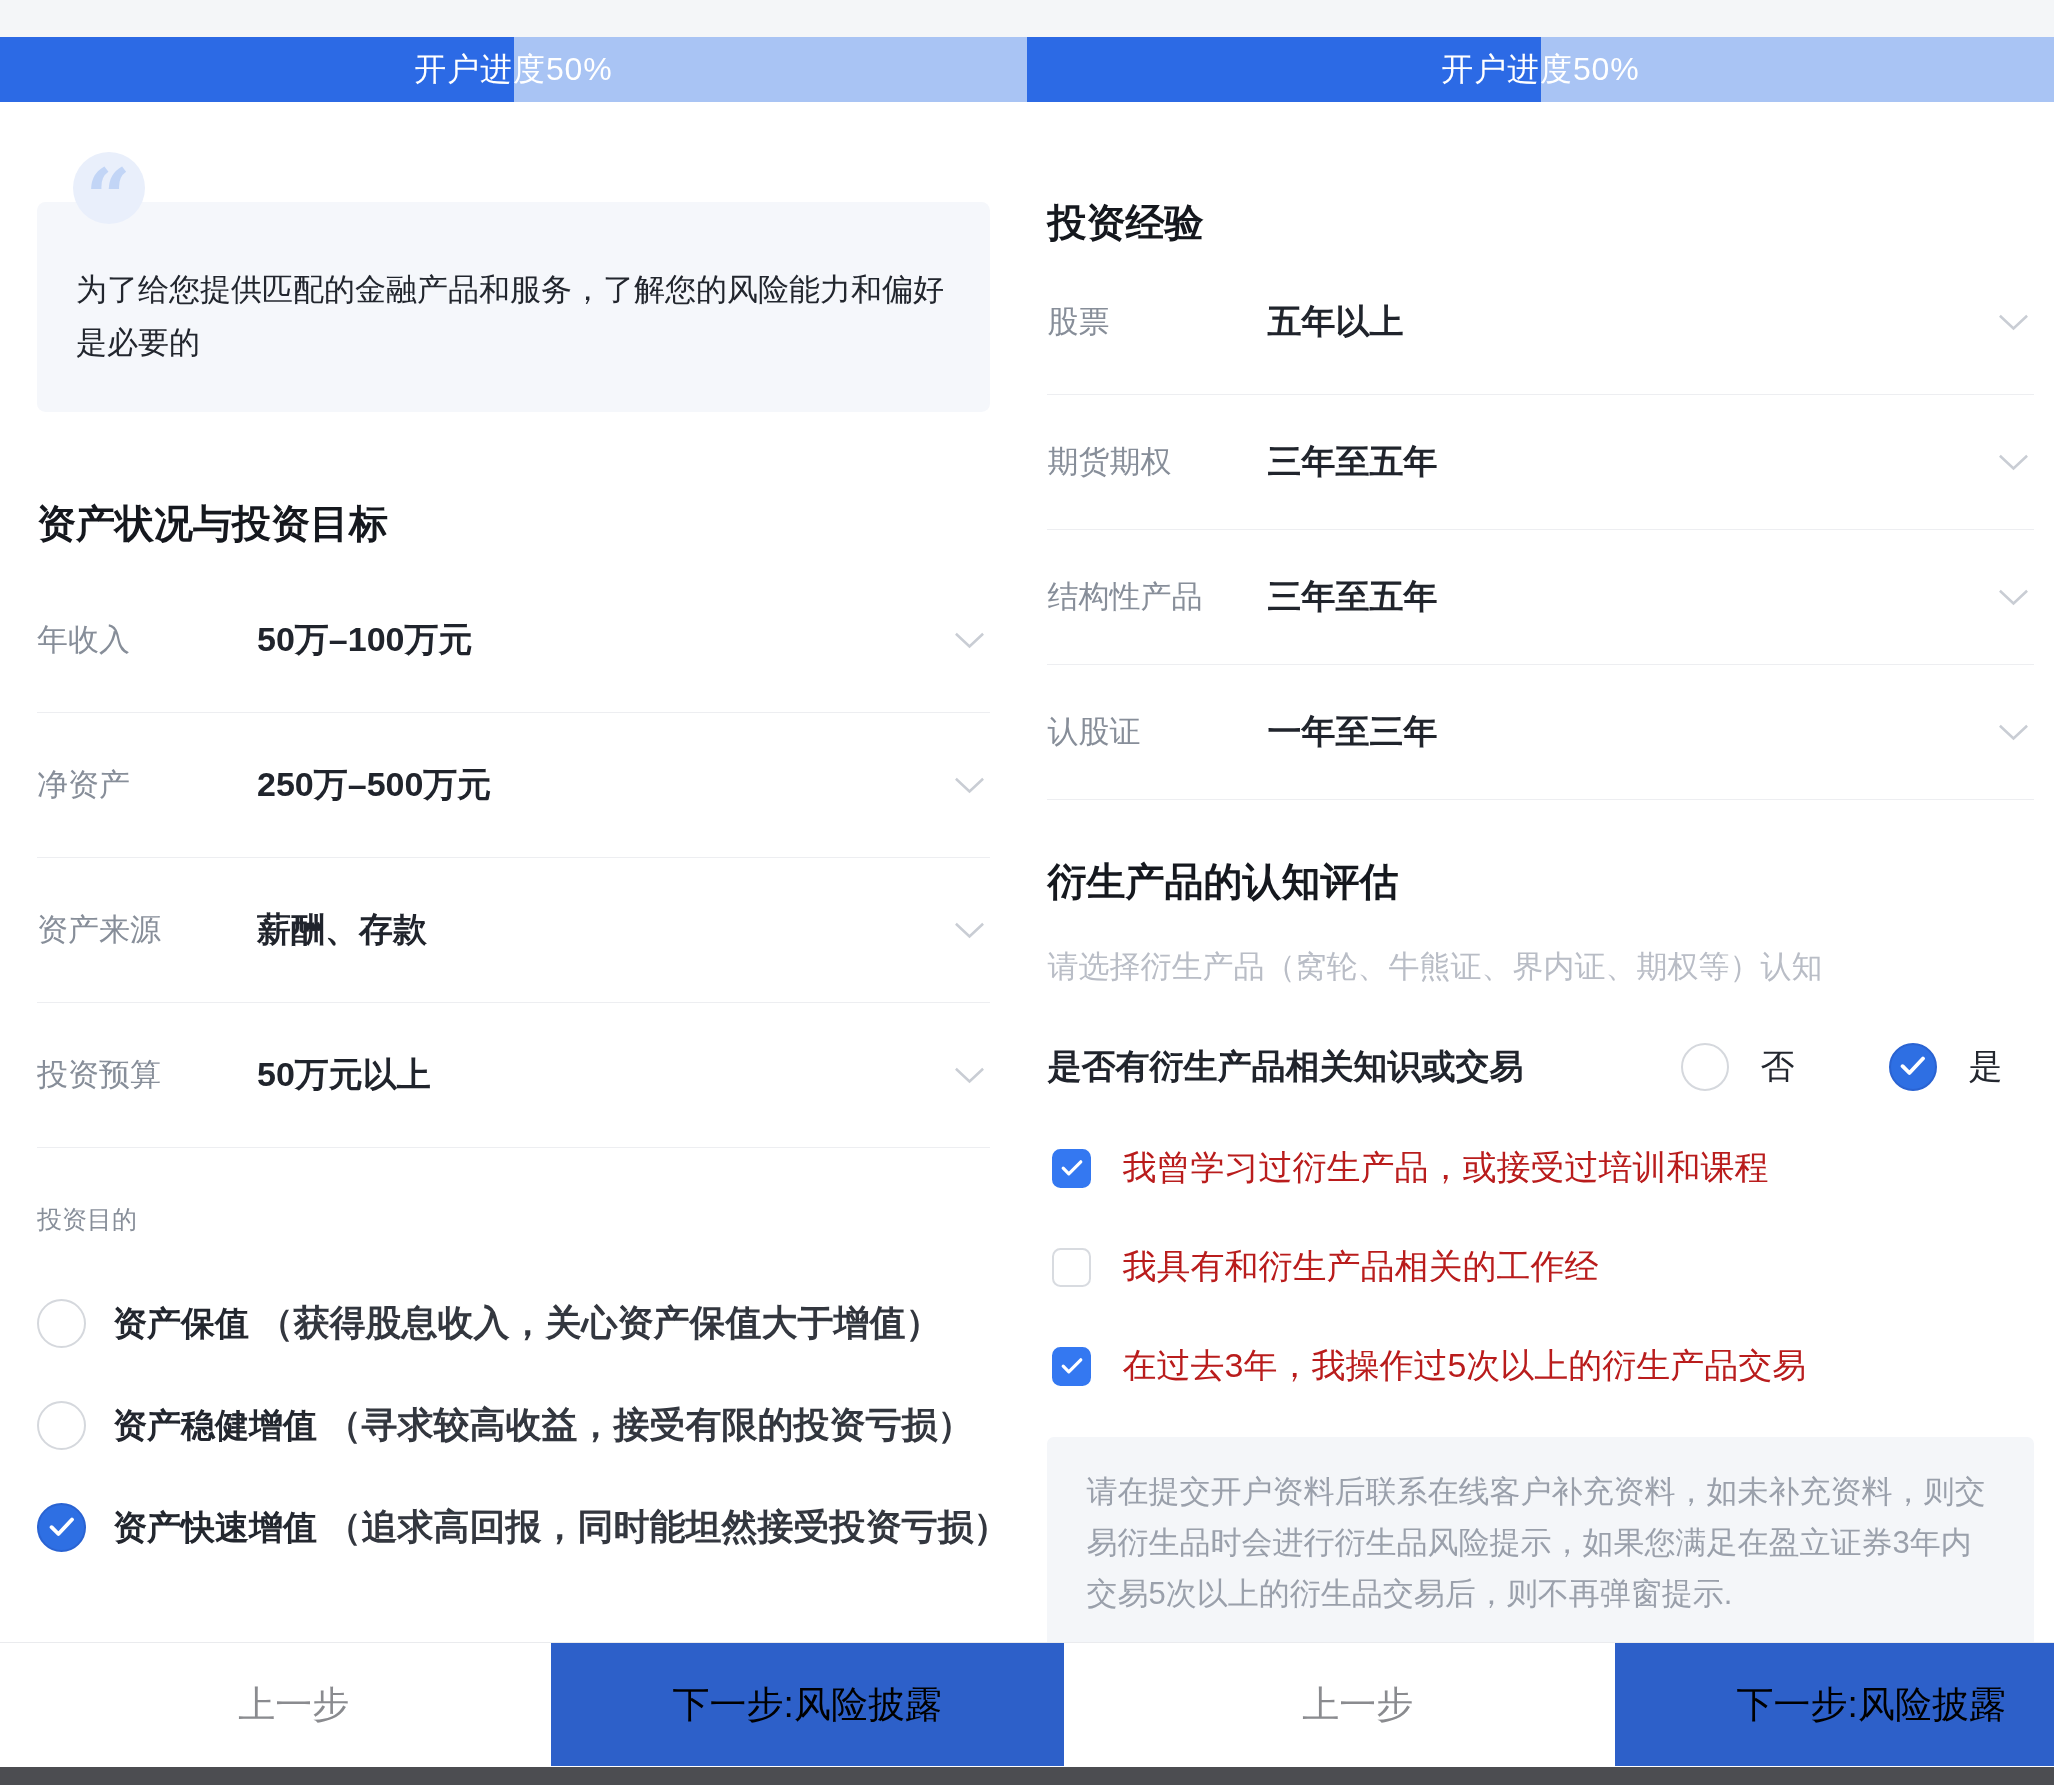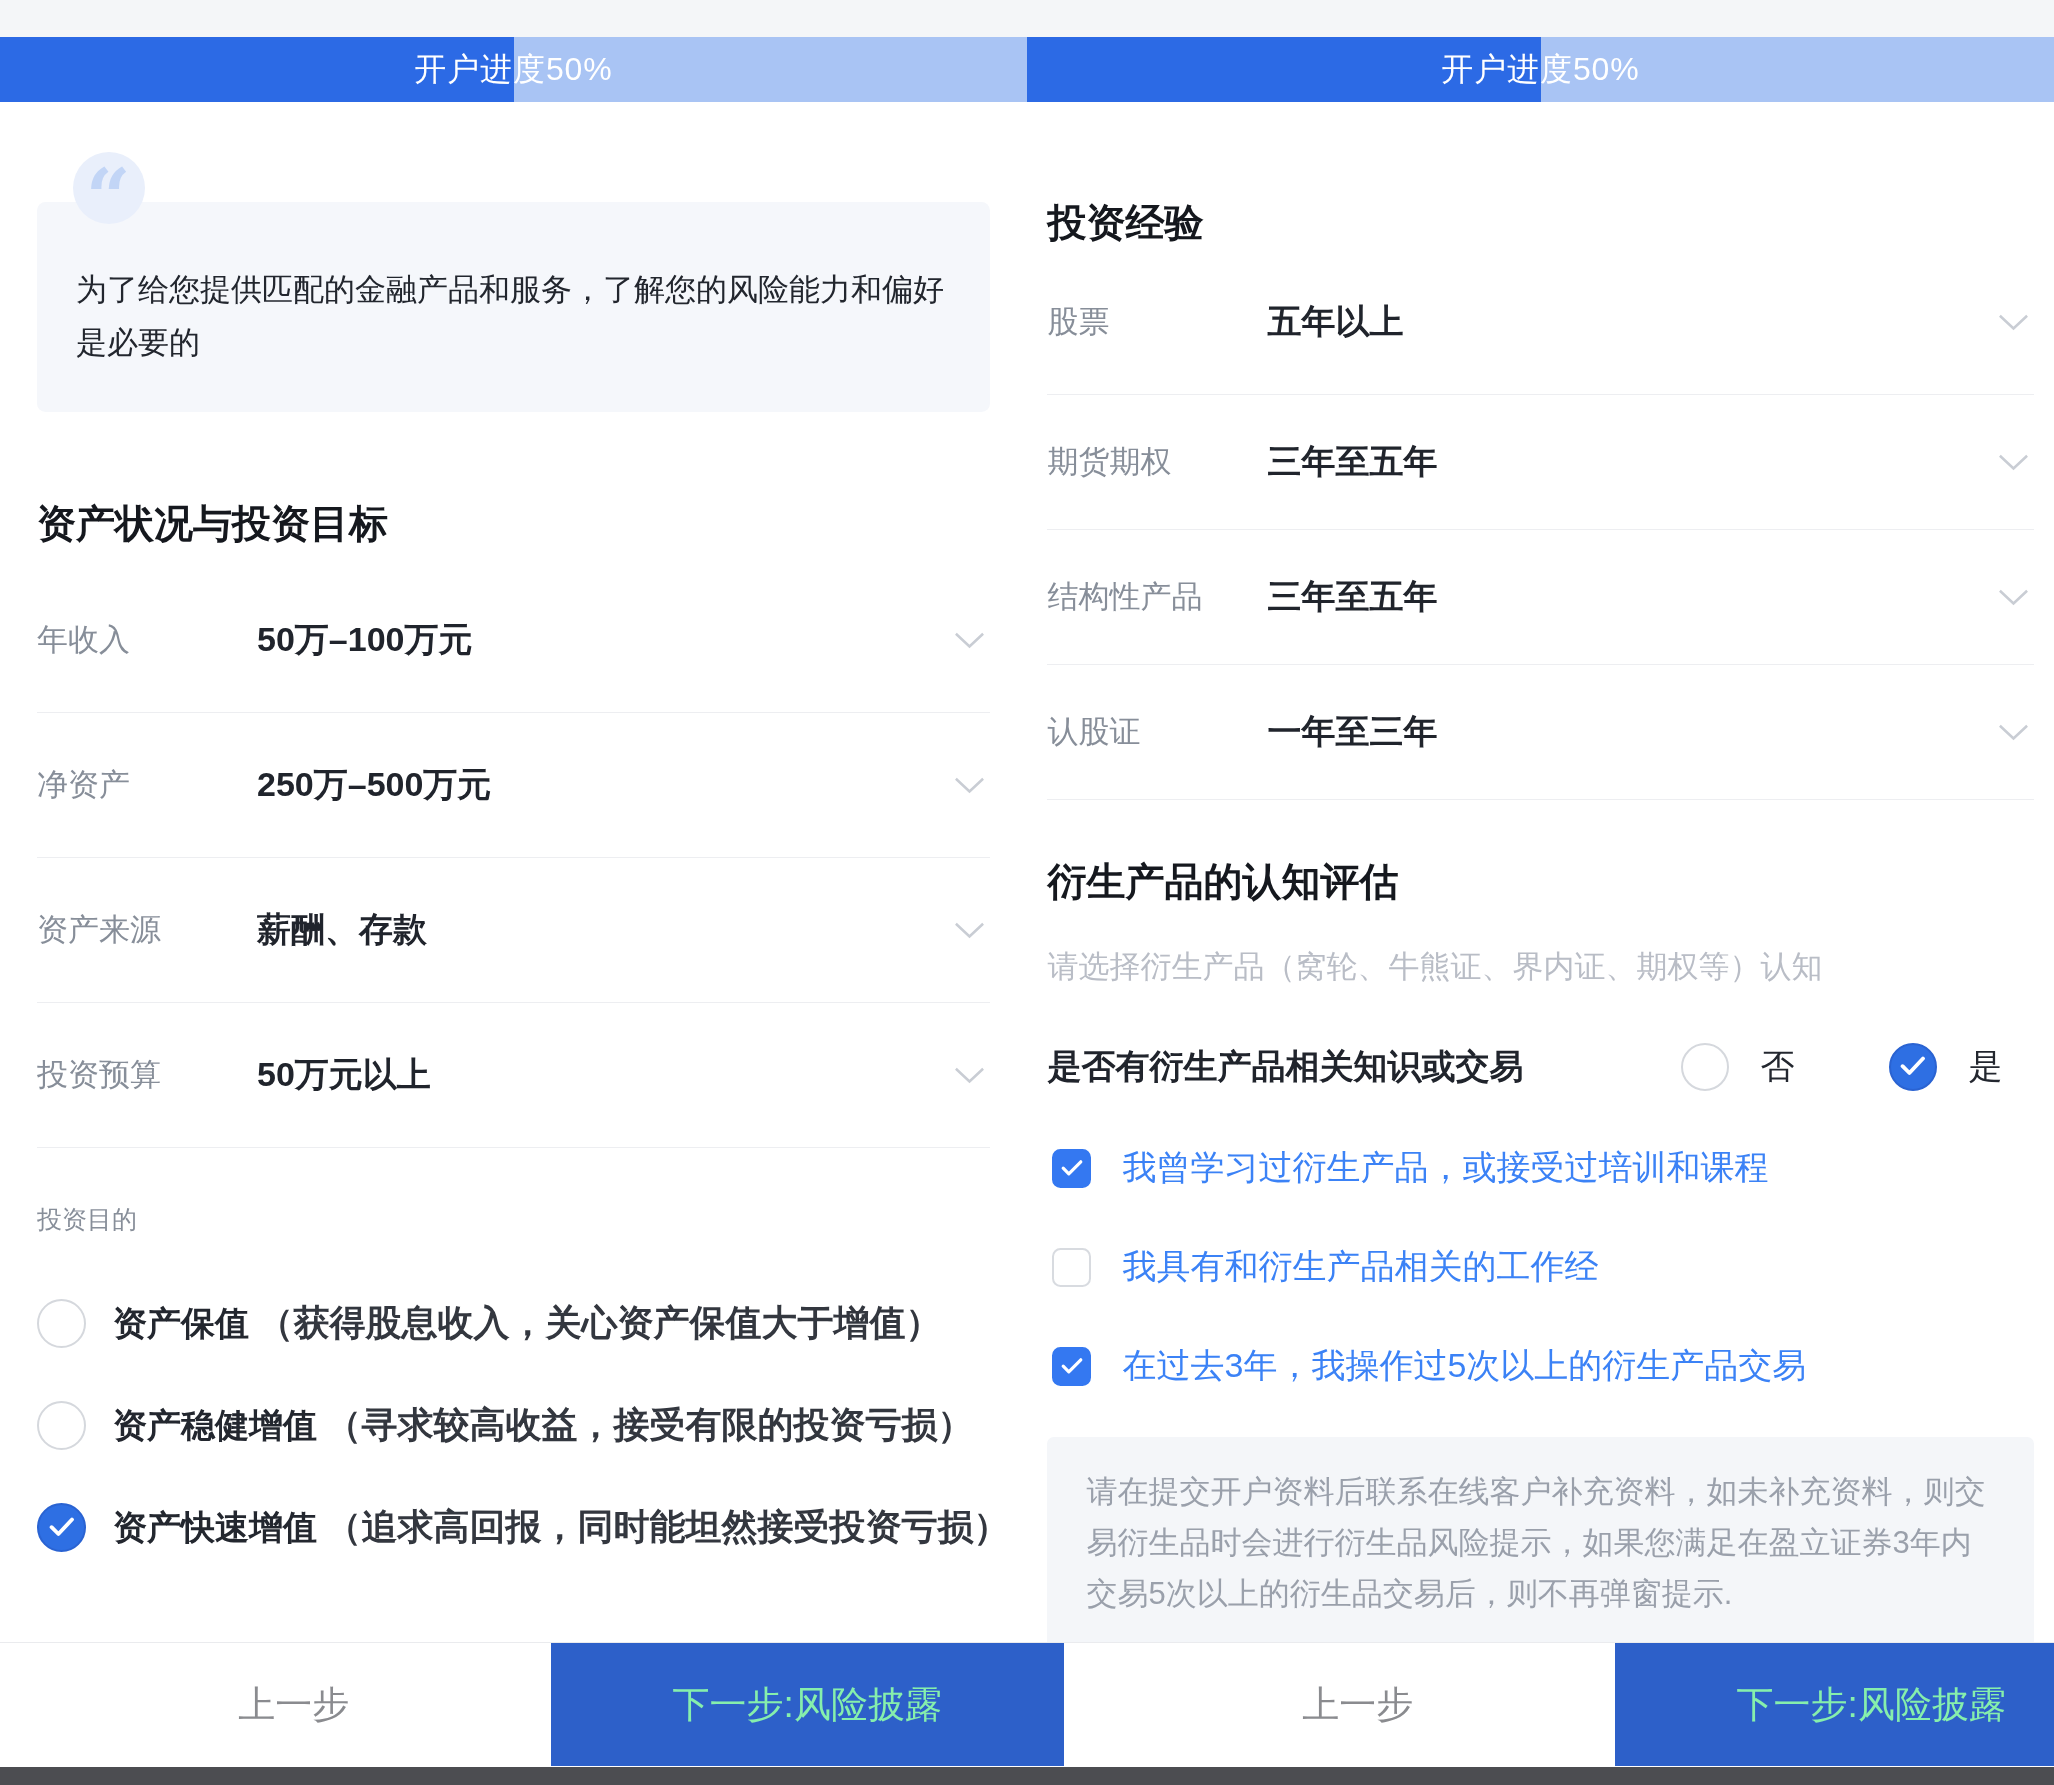--- a/index.html
+++ b/index.html
@@ -79,39 +79,39 @@
   .yn-item .radio-circle { width:48px; height:48px; margin-right:32px; }
   .yn-label { font-size:34px; color:#23272f; }
 
   .checkbox-row { display:flex; align-items:center; margin-top:43px; height:56px; cursor:pointer; }
   .checkbox {
     width:39px; height:39px; border-radius:8.5px; flex:none; margin-left:5.1px; margin-right:31px;
     border:2.6px solid #d8dbe0; background:#ffffff;
     display:flex; align-items:center; justify-content:center;
   }
   .checkbox.checked { border-color:#3478f1; background:#3478f1; }
-  .checkbox-text { font-size:34px; color:#3b82f6; }
+  .checkbox-text { font-size:34px; color:#b91c1c; }
 
   .notice-box {
     margin-top:43px; background:#f4f6f9; border-radius:6.8px;
     padding:29px 39px; font-size:31px; line-height:51px; color:#9aa0ab;
   }
 
   
   .footer {
     position:absolute; left:0; top:1642px; width:2055px; height:124px;
     display:flex; border-top:1.7px solid #eaebee; background:#ffffff;
   }
   .footer-half { display:flex; width:1027px;margin-left:37px; }
   .btn {
     width:514px; height:100%; display:flex; align-items:center; justify-content:center;
     font-size:37px; cursor:pointer; border:none;
   }
   .btn.back { background:#ffffff; color:#8a8b8f; }
-  .btn.next { background:#2d60c9; color:#86efac; }
+  .btn.next { background:#2d60c9; color:#000000; }
   .bottom-strip { position:absolute; left:0; top:1767px; width:2055px; height:19px; background:#4c4d51; }
 
   svg.chev { display:block; }
 </style>
 </head>
 <body>
 
 <div class="top-strip"></div>
 
 <div class="progress-row">

